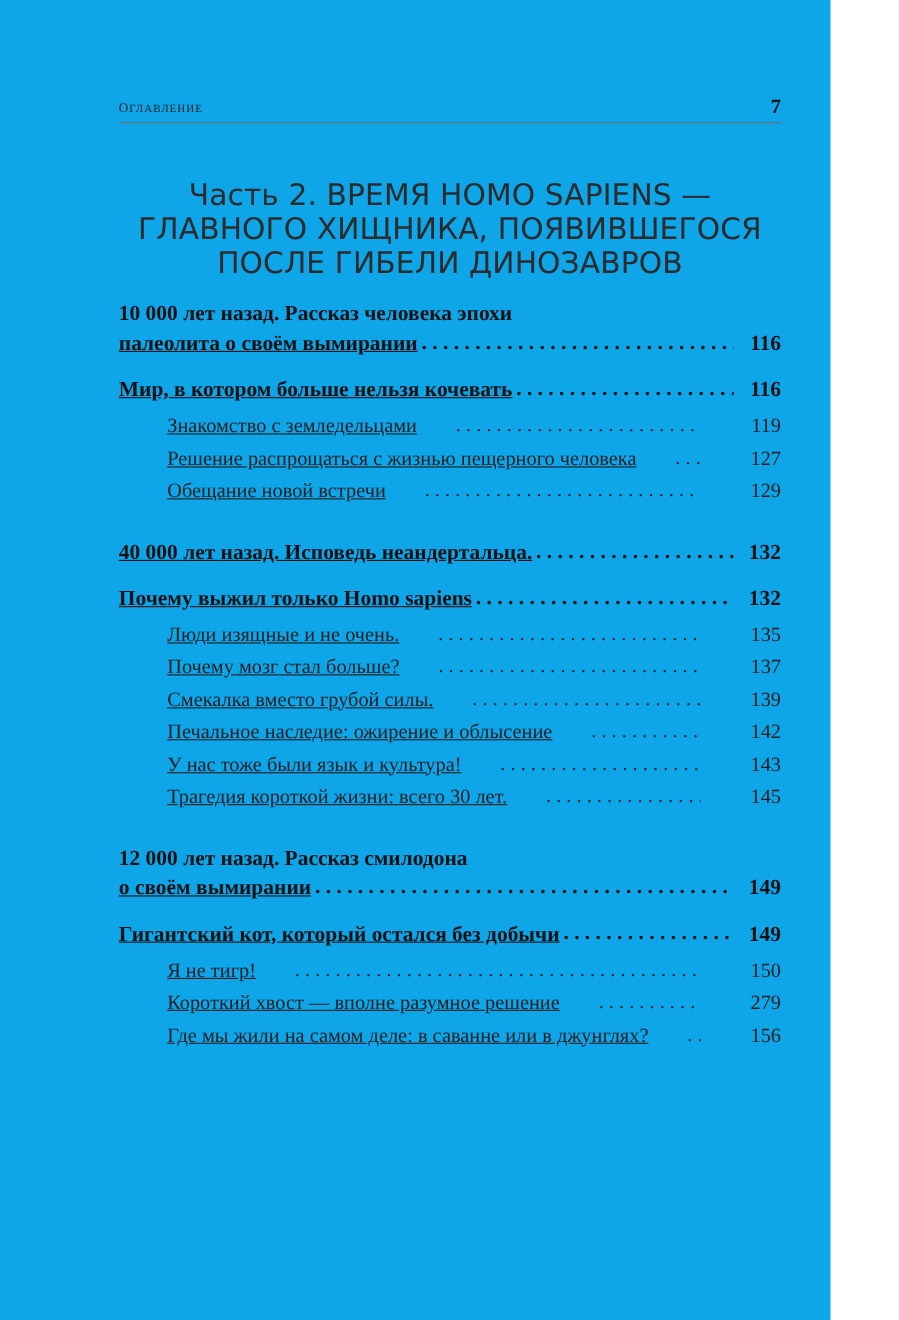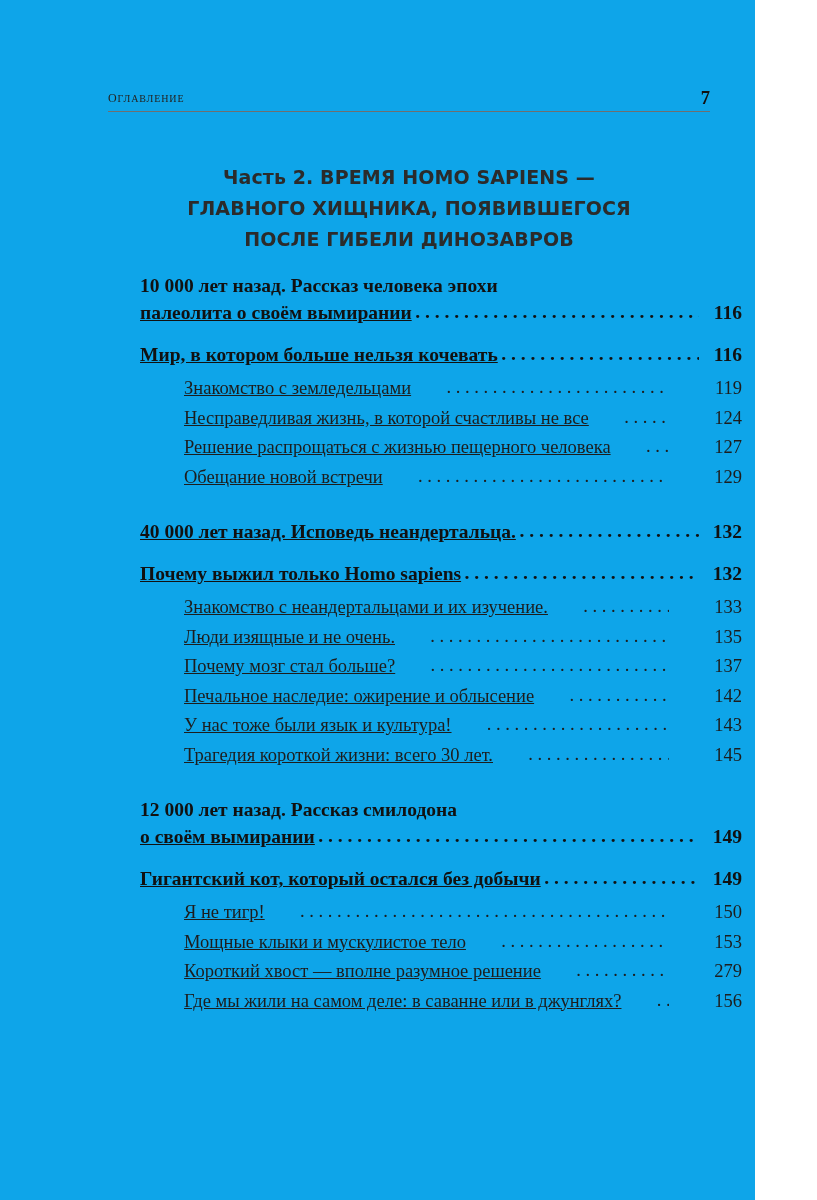--- a/index.html
+++ b/index.html
@@ -60,35 +60,34 @@
   }
 
   
   .part-title {
     position: absolute;
     left: 108px;
     top: 162px;
     width: 602px;
     text-align: center;
     font-family: "DejaVu Sans", "Liberation Sans", sans-serif;
-    font-size: 19px;
+    font-size: 27px;
     line-height: 31px;
     color: #2b2b2b;
     letter-spacing: 0.1px;
-    font-weight: 700;
+    font-weight: 400;
   }
   .part-title .ptline { display: block; white-space: nowrap; }
 
   
   .toc {
     position: absolute;
     left: 108px;
     top: 272px;
     width: 602px;
-    margin-left: 32px;
   }
 
   .group { margin-bottom: 0; }
 
   .entry {
     position: relative;
     display: block;
     width: 602px;
     box-sizing: border-box;
   }
@@ -192,27 +191,20 @@
 
       <div class="entry lvl-c">
         <div class="row">
           <span class="txt">Знакомство с земледельцами</span>
           <span class="leader"></span>
           <span class="pg">119</span>
         </div>
       </div>
       <div class="entry lvl-c">
         <div class="row">
-          <span class="txt">Несправедливая жизнь, в которой счастливы не все</span>
-          <span class="leader"></span>
-          <span class="pg">124</span>
-        </div>
-      </div>
-      <div class="entry lvl-c">
-        <div class="row">
           <span class="txt">Решение распрощаться с жизнью пещерного человека</span>
           <span class="leader"></span>
           <span class="pg">127</span>
         </div>
       </div>
       <div class="entry lvl-c">
         <div class="row">
           <span class="txt">Обещание новой встречи</span>
           <span class="leader"></span>
           <span class="pg">129</span>
@@ -238,37 +230,37 @@
           <span class="txt">Почему выжил только Homo sapiens</span>
           <span class="leader"></span>
           <span class="pg">132</span>
         </div>
       </div>
 
       <div class="sp-b"></div>
 
       <div class="entry lvl-c">
         <div class="row">
-          <span class="txt">Знакомство с неандертальцами и их изучение.</span>
-          <span class="leader"></span>
-          <span class="pg">133</span>
-        </div>
-      </div>
-      <div class="entry lvl-c">
-        <div class="row">
           <span class="txt">Люди изящные и не очень.</span>
           <span class="leader"></span>
           <span class="pg">135</span>
         </div>
       </div>
       <div class="entry lvl-c">
         <div class="row">
           <span class="txt">Почему мозг стал больше?</span>
           <span class="leader"></span>
           <span class="pg">137</span>
+        </div>
+      </div>
+      <div class="entry lvl-c">
+        <div class="row">
+          <span class="txt">Смекалка вместо грубой силы.</span>
+          <span class="leader"></span>
+          <span class="pg">139</span>
         </div>
       </div>
       <div class="entry lvl-c">
         <div class="row">
           <span class="txt">Печальное наследие: ожирение и облысение</span>
           <span class="leader"></span>
           <span class="pg">142</span>
         </div>
       </div>
       <div class="entry lvl-c">
@@ -313,27 +305,20 @@
 
       <div class="entry lvl-c">
         <div class="row">
           <span class="txt">Я не тигр!</span>
           <span class="leader"></span>
           <span class="pg">150</span>
         </div>
       </div>
       <div class="entry lvl-c">
         <div class="row">
-          <span class="txt">Мощные клыки и мускулистое тело</span>
-          <span class="leader"></span>
-          <span class="pg">153</span>
-        </div>
-      </div>
-      <div class="entry lvl-c">
-        <div class="row">
           <span class="txt">Короткий хвост — вполне разумное решение</span>
           <span class="leader"></span>
           <span class="pg">279</span>
         </div>
       </div>
       <div class="entry lvl-c">
         <div class="row">
           <span class="txt">Где мы жили на самом деле: в саванне или в джунглях?</span>
           <span class="leader"></span>
           <span class="pg">156</span>

